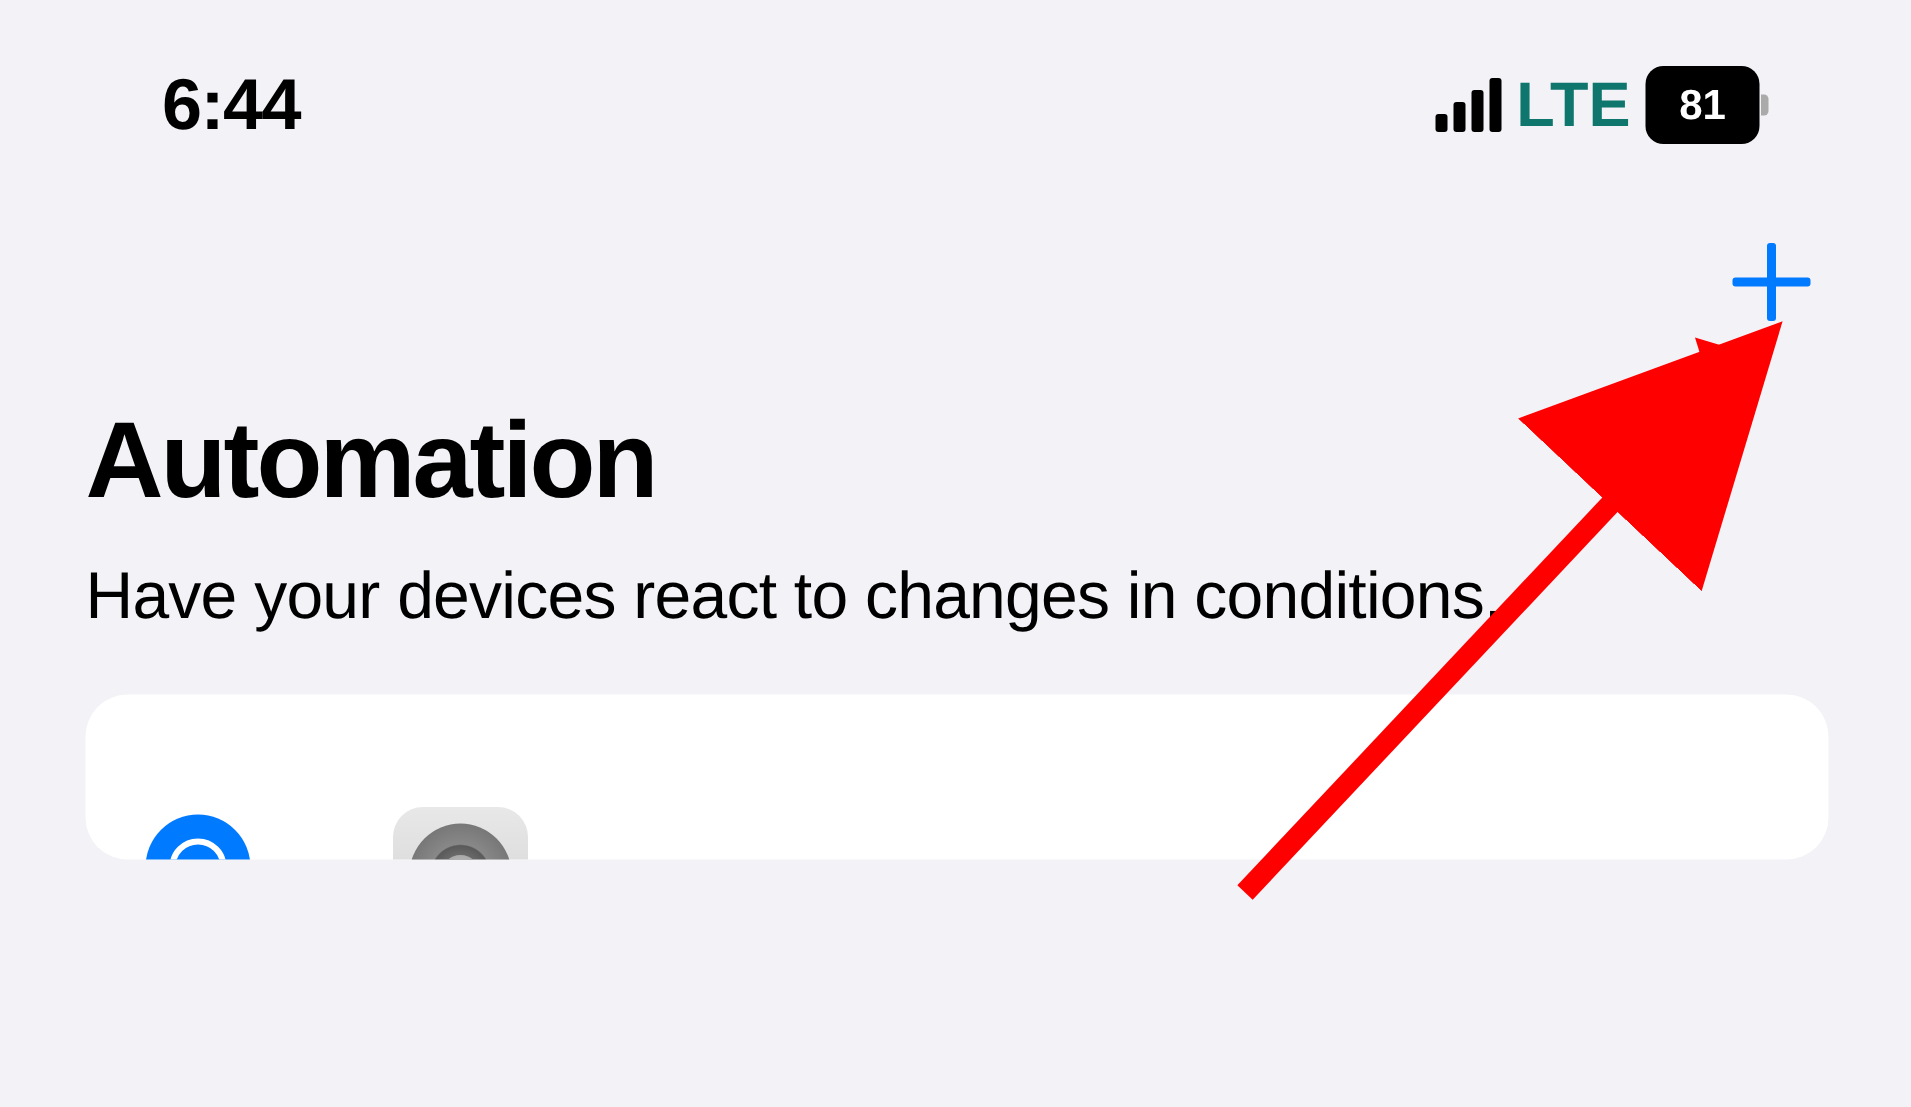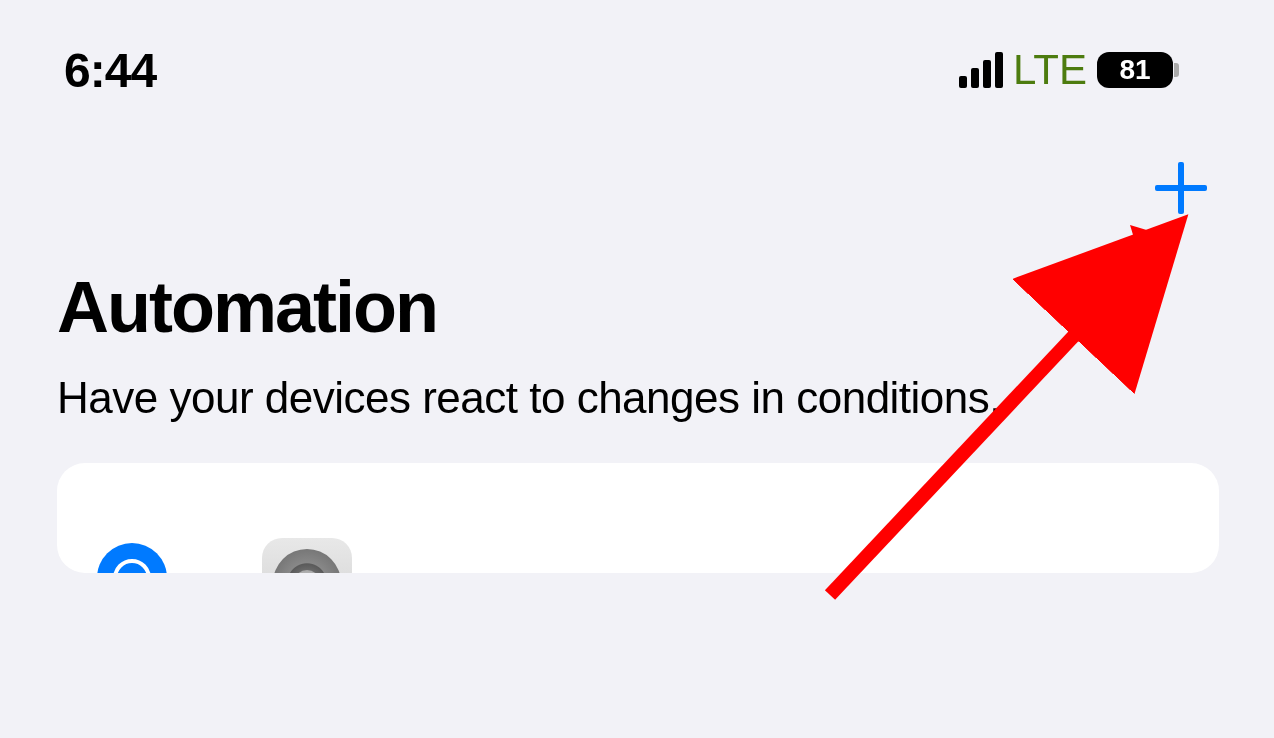--- a/index.html
+++ b/index.html
@@ -12,21 +12,21 @@
       background: #f2f2f7;
       width: 1274px;
       height: 738px;
       overflow: hidden;
       position: relative;
     }
     .status-bar {
       display: flex;
       justify-content: space-between;
       align-items: center;
-      padding: 40px 95px 0 64px;
+      padding: 40px 95px 0 108px;
       height: 100px;
     }
     .status-time {
       font-size: 48px;
       font-weight: 600;
       color: #000;
       letter-spacing: -1px;
     }
     .status-right {
       display: flex;
@@ -42,31 +42,31 @@
       width: 8px;
       background: #000;
       border-radius: 2px;
     }
     .signal-bar:nth-child(1) { height: 12px; }
     .signal-bar:nth-child(2) { height: 20px; }
     .signal-bar:nth-child(3) { height: 28px; }
     .signal-bar:nth-child(4) { height: 36px; }
     .network-label {
       font-size: 42px;
-      font-weight: 400;
-      color: #4d7c0f;
+      font-weight: 700;
+      color: #0f766e;
     }
     .battery {
       position: relative;
       display: flex;
       align-items: center;
     }
     .battery-body {
       width: 76px;
-      height: 36px;
+      height: 52px;
       background: #000;
       border-radius: 12px;
       display: flex;
       align-items: center;
       justify-content: center;
       position: relative;
     }
     .battery-level {
       color: #fff;
       font-size: 28px;

